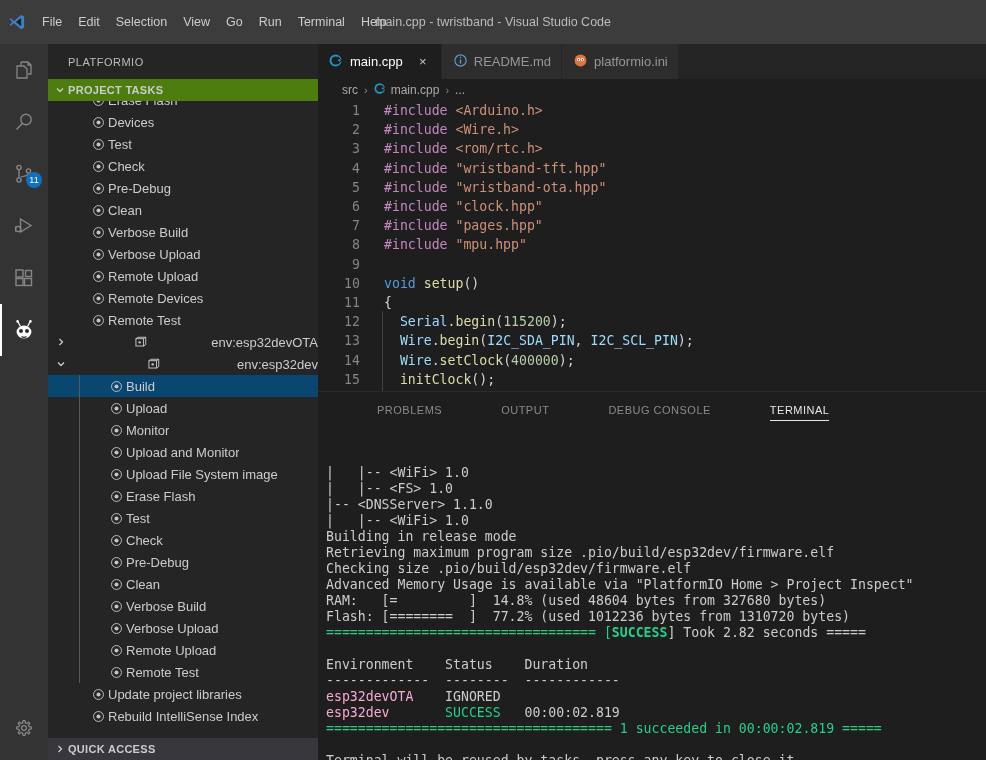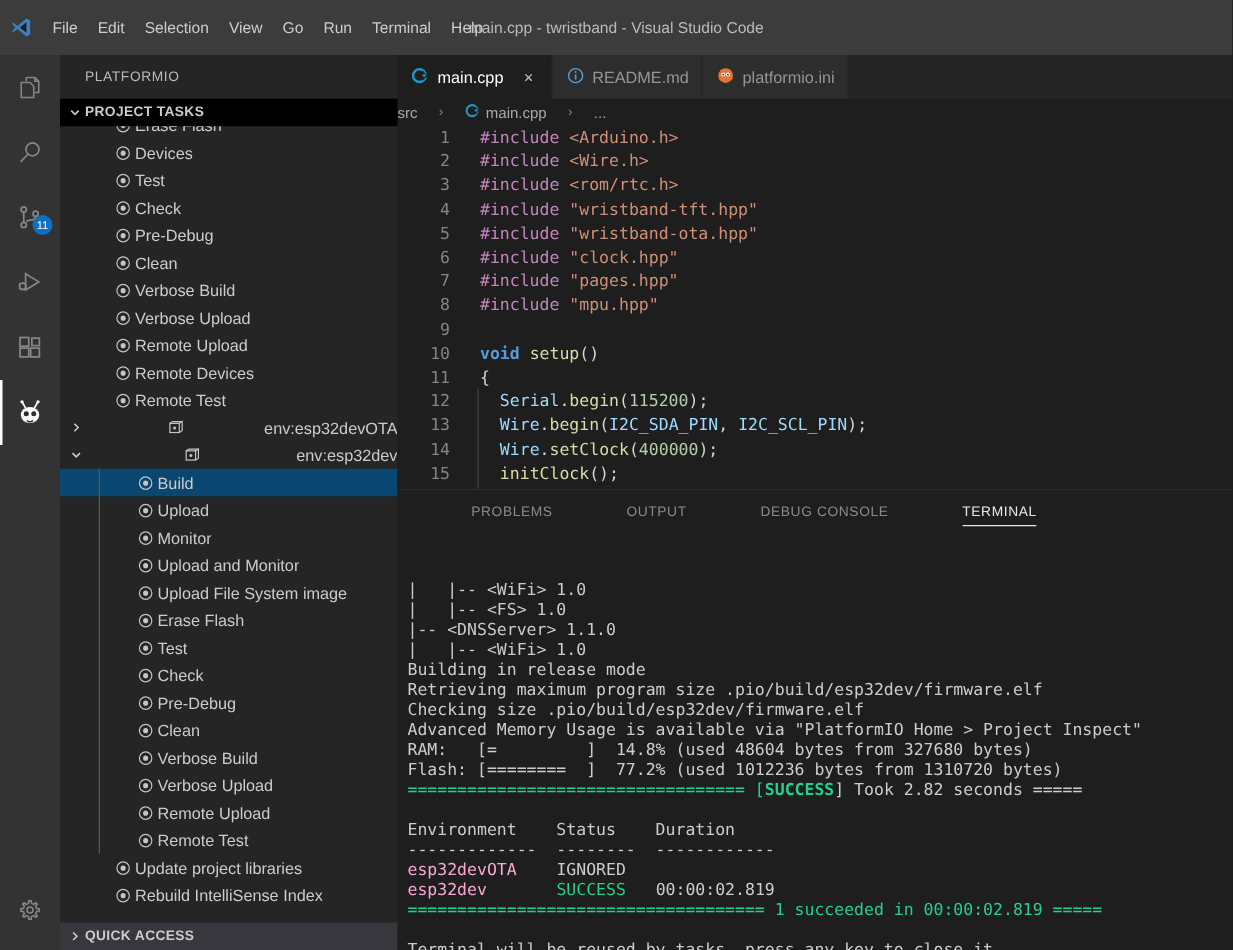--- a/index.html
+++ b/index.html
@@ -62,21 +62,21 @@
   .sidebar {
     width: 270px; min-width: 270px; background: #252526;
     display: flex; flex-direction: column; position: relative;
   }
   .sidebar-title {
     height: 35px; min-height: 35px; display: flex; align-items: center;
     padding-left: 20px; color: #bbbbbb; font-size: 11px; letter-spacing: .5px;
     text-transform: uppercase;
   }
   .section-header {
-    height: 22px; min-height: 22px; background: #000000;
+    height: 22px; min-height: 22px; background: #4d7c0f;
     display: flex; align-items: center; color: #cccccc;
     font-size: 11px; font-weight: bold; letter-spacing: .3px;
     padding-left: 4px; cursor: pointer;
   }
   .section-header .chev { width: 16px; display: flex; align-items: center; justify-content: center; }
   .tree {
     flex: 1; overflow: hidden; position: relative;
   }
   .tree-inner { position: absolute; left: 0; right: 0; top: -12px; }
   .row {
@@ -111,21 +111,21 @@
   }
   .tab.active { background: #1e1e1e; color: #ffffff; }
   .tab.active::before {
     content: ""; position: absolute; left: 0; right: 0; top: 0; height: 1px; background: #1e1e1e;
   }
   .tab .close { margin-left: 6px; width: 16px; height: 16px; display:flex; align-items:center; justify-content:center; color:#c5c5c5; font-size: 13px; }
   .tabs-filler { flex: 1; background: #252526; }
 
   .breadcrumbs {
     height: 22px; min-height: 22px; display: flex; align-items: center;
-    padding-left: 0; font-size: 12px; color: #a9a9a9; gap: 15px;
+    padding-left: 24px; font-size: 12px; color: #a9a9a9; gap: 4px;
   }
   .bc-sep { color: #8a8a8a; font-size: 11px; margin: 0 2px; }
   .bc-item { display: flex; align-items: center; gap: 4px; cursor: pointer; }
 
   .code-area {
     flex: 1; min-height: 0; overflow: hidden; position: relative;
     background: #1e1e1e;
     font-family: "DejaVu Sans Mono", monospace;
     font-size: 13.2px;
   }
@@ -134,21 +134,21 @@
     width: 42px; min-width: 42px; text-align: right; padding-right: 22px;
     color: #858585; box-sizing: content-box;
   }
   .ltext { position: relative; padding-left: 2px; }
   .indent-guide {
     position: absolute; left: 0px; top: -3px; bottom: -3px; width: 1px; background: #404040;
   }
   
   .t-pre { color: #c586c0; }
   .t-str { color: #ce9178; }
-  .t-kw  { color: #569cd6; font-weight: bold; }
+  .t-kw  { color: #569cd6; }
   .t-fn  { color: #dcdcaa; }
   .t-var { color: #9cdcfe; }
   .t-num { color: #b5cea8; }
   .t-pun { color: #d4d4d4; }
 
   
   .panel { height: 368px; min-height: 368px; background: #1e1e1e; display: flex; flex-direction: column;
            border-top: 1px solid #2b2b2b; }
   .panel-tabs { height: 35px; min-height: 35px; display: flex; align-items: center; padding-left: 20px; gap: 20px; }
   .ptab {

